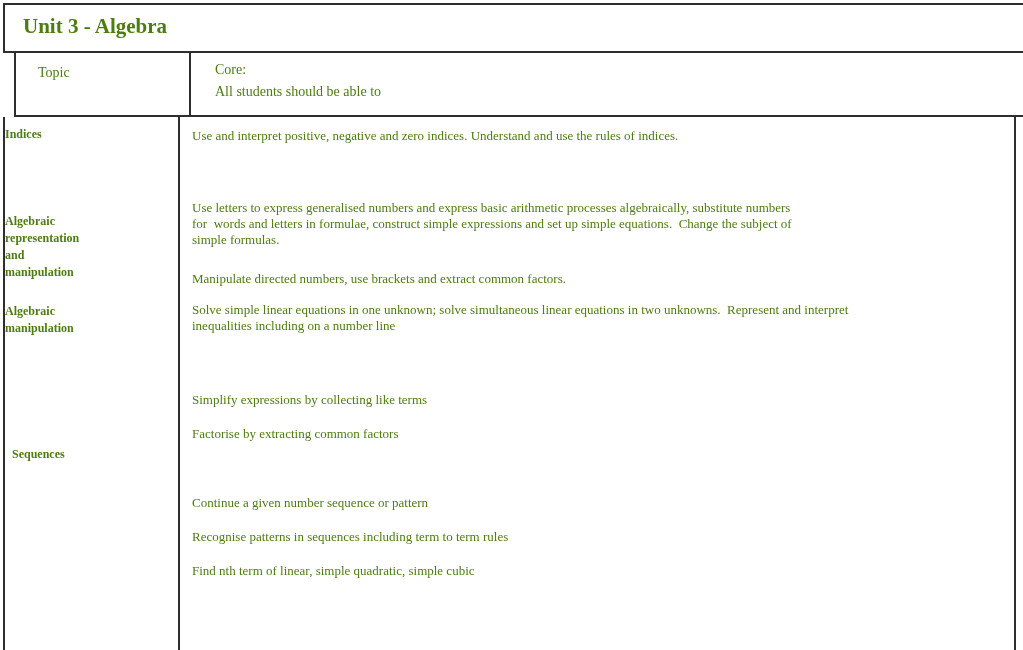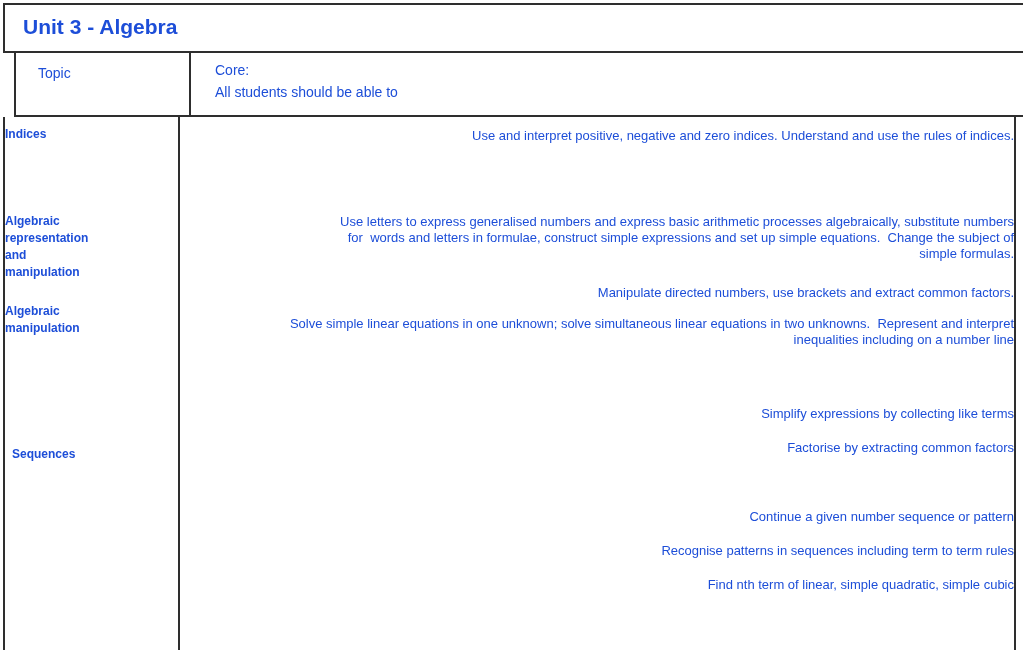--- a/index.html
+++ b/index.html
@@ -1,19 +1,19 @@
 <!DOCTYPE html>
 <html><head>
 <meta charset="utf-8">
 <style>
   html,body { margin:0; padding:0; background:#ffffff; }
   .page {
     position:relative; width:1023px; height:650px; overflow:hidden;
-    background:#ffffff; color:#1d4ed8;
-    font-family:Liberation Sans, sans-serif;
+    background:#ffffff; color:#4d7c0f;
+    font-family:Liberation Serif, serif;
   }
   
   .title-box {
     position:absolute; left:3px; top:3px; width:1020px; height:50px;
     box-sizing:border-box;
     border-top:2px solid #2e2e2e;
     border-left:2px solid #2e2e2e;
     border-bottom:2px solid #2e2e2e;
   }
   .title-text {
@@ -46,30 +46,30 @@
     box-sizing:border-box; width:173px; 
   }
   .body-core-cell {
     box-sizing:border-box; width:838px; padding-left:12px;
     border-left:2px solid #2e2e2e; border-right:2px solid #2e2e2e;
   }
   .topic-label {
     font-size:12px; font-weight:bold; line-height:17px; white-space:pre; margin:0;
   }
   .core-p {
-    font-size:13px; line-height:16px; white-space:pre; margin:0;text-align:right;
+    font-size:13px; line-height:16px; white-space:pre; margin:0;
   }
   
   .l0 { margin-top:9px; }
   .l1 { margin-top:70px; }
   .l2 { margin-top:38px; }
   .l3 { margin-top:22px; }
   .l4 { margin-top:109px;margin-left:7px; }
   .i0 { margin-top:11px; }
-  .i1 { margin-top:70px; }
+  .i1 { margin-top:56px; }
   .i2 { margin-top:23px; }
   .i3 { margin-top:15px; }
   .i4 { margin-top:58px; }
   .i5 { margin-top:18px; }
   .i6 { margin-top:18px; }
   .i7 { margin-top:53px; }
   .i8 { margin-top:18px; }
   .i9 { margin-top:18px; }
 </style>
 </head>

